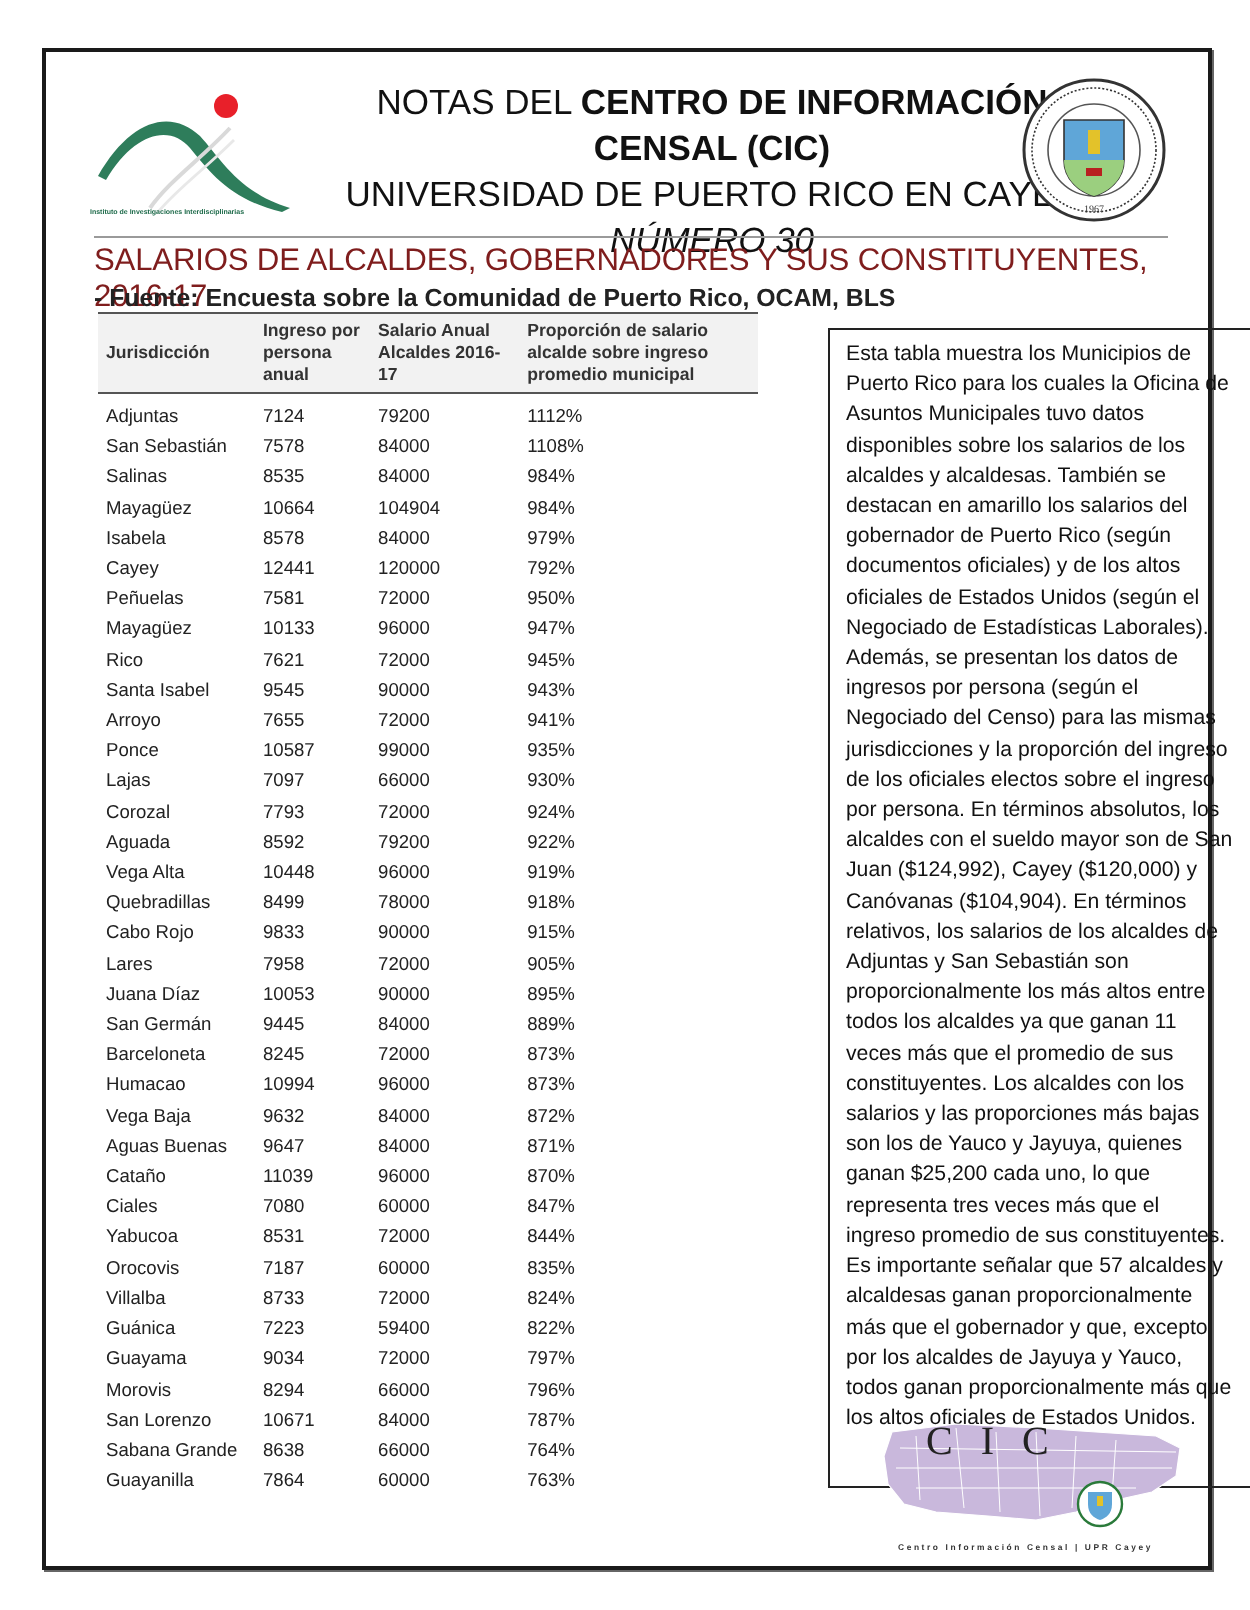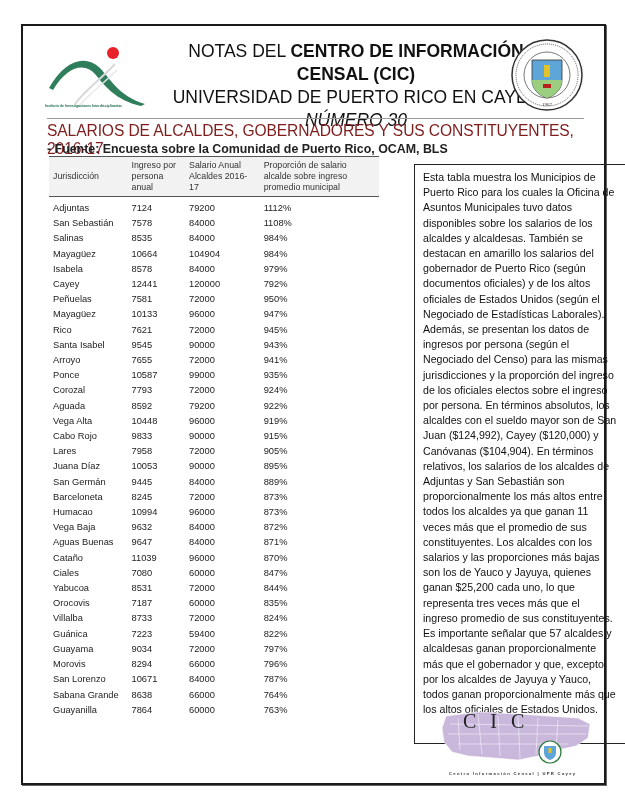--- a/index.html
+++ b/index.html
@@ -35,21 +35,21 @@
     .doc-source {
       position: absolute; left: 24px; top: 116px; width: 560px;
       font-size: 12.4px; color: #222; font-weight: bold;
     }
 
     
     .tbl { position: absolute; left: 26px; top: 130px; width: 330px; border-collapse: collapse; }
     .tbl thead tr { background: #f2f2f2; }
     .tbl thead { border-top: 1px solid #555; border-bottom: 1px solid #555; }
     .tbl th {
-      font-size: 8.8px; font-weight: normal; color: #333; text-align: left; vertical-align: middle;
+      font-size: 8.8px; font-weight: bold; color: #333; text-align: left; vertical-align: middle;
       padding: 3px 4px 3px 4px; line-height: 11px;
     }
     .tbl td { font-size: 9.3px; color: #222; padding: 0 4px; height: 15.2px; line-height: 15.2px; white-space: nowrap; }
     .tbl tbody tr:first-child td { padding-top: 4px; height: 19px; margin-left: 24px; }
     .c1 { width: 64px; } .c2 { width: 54px; } .c3 { width: 70px; } .c4 { width: 112px; }
 
     
     .note-box {
       position: absolute; left: 359px; top: 138px; width: 212px; height: 580px;
       border: 1.5px solid #222; padding: 5px 8px 5px 8px;
@@ -180,36 +180,48 @@
           <td>72000</td>
           <td>941%</td>
         </tr>
         <tr>
           <td>Ponce</td>
           <td>10587</td>
           <td>99000</td>
           <td>935%</td>
         </tr>
         <tr>
+          <td>Lajas</td>
+          <td>7097</td>
+          <td>66000</td>
+          <td>930%</td>
+        </tr>
+        <tr>
           <td>Corozal</td>
           <td>7793</td>
           <td>72000</td>
           <td>924%</td>
         </tr>
         <tr>
           <td>Aguada</td>
           <td>8592</td>
           <td>79200</td>
           <td>922%</td>
         </tr>
         <tr>
           <td>Vega Alta</td>
           <td>10448</td>
           <td>96000</td>
           <td>919%</td>
+        </tr>
+        <tr>
+          <td>Quebradillas</td>
+          <td>8499</td>
+          <td>78000</td>
+          <td>918%</td>
         </tr>
         <tr>
           <td>Cabo Rojo</td>
           <td>9833</td>
           <td>90000</td>
           <td>915%</td>
         </tr>
         <tr>
           <td>Lares</td>
           <td>7958</td>

